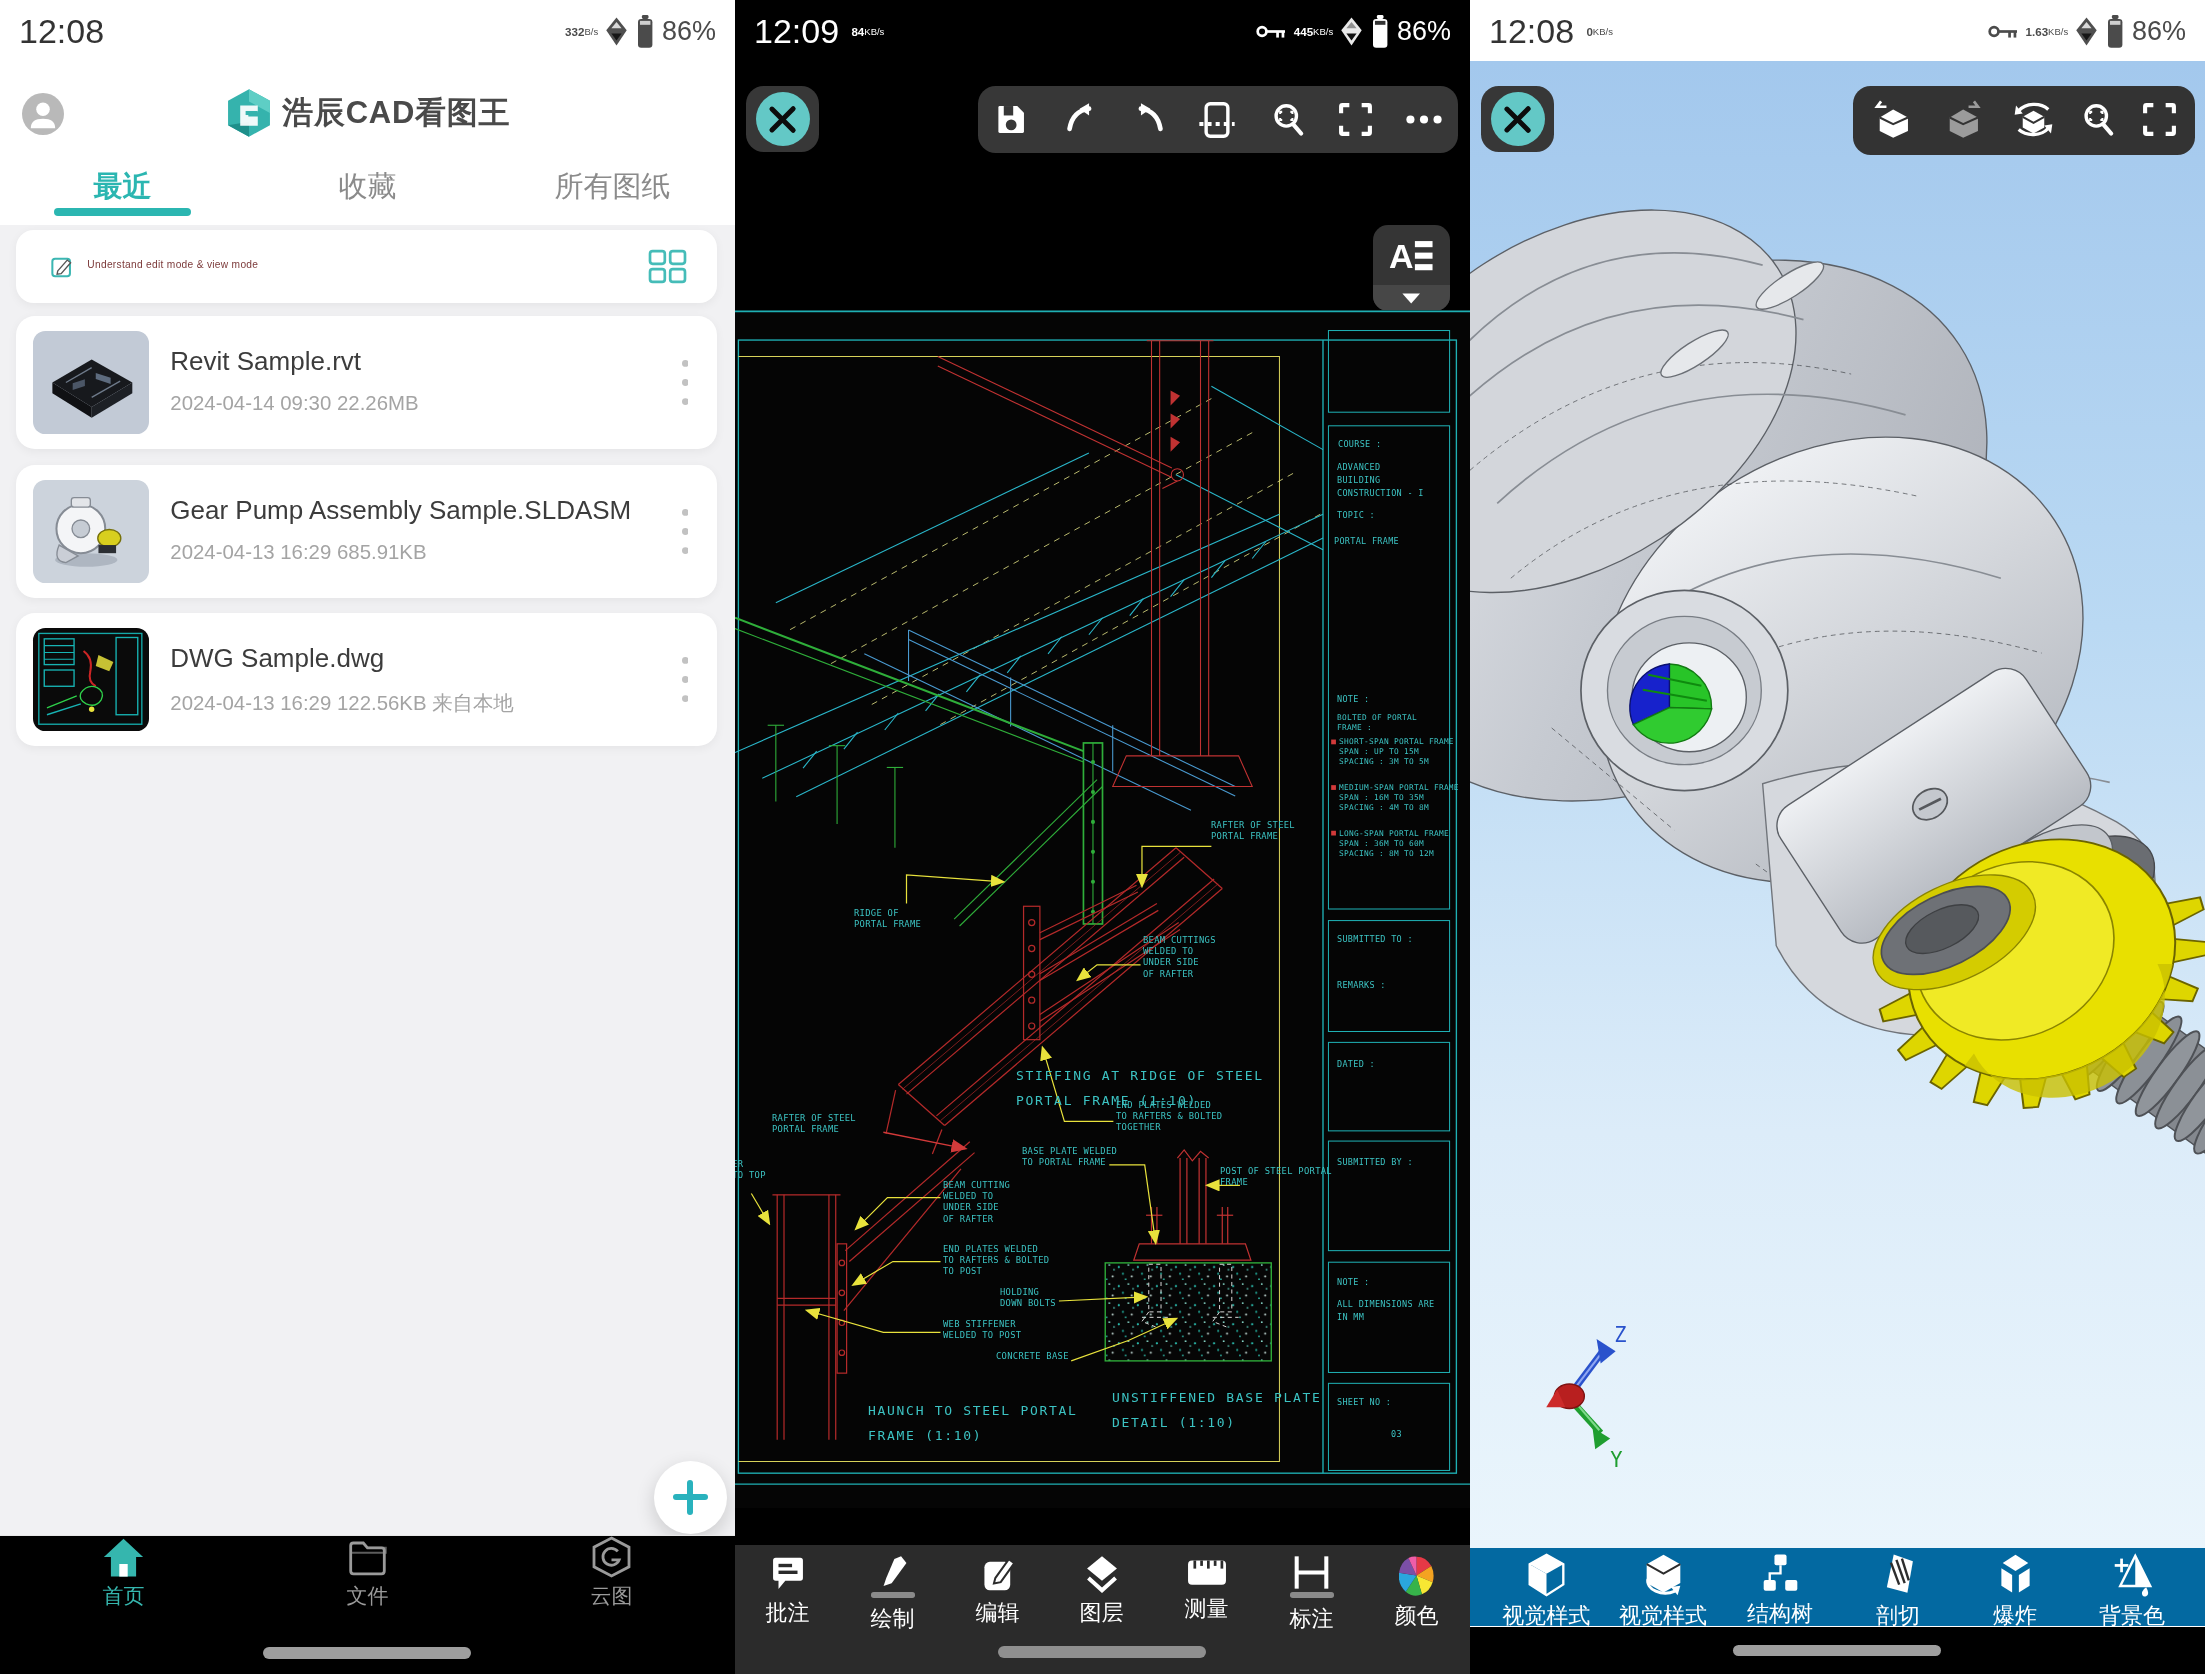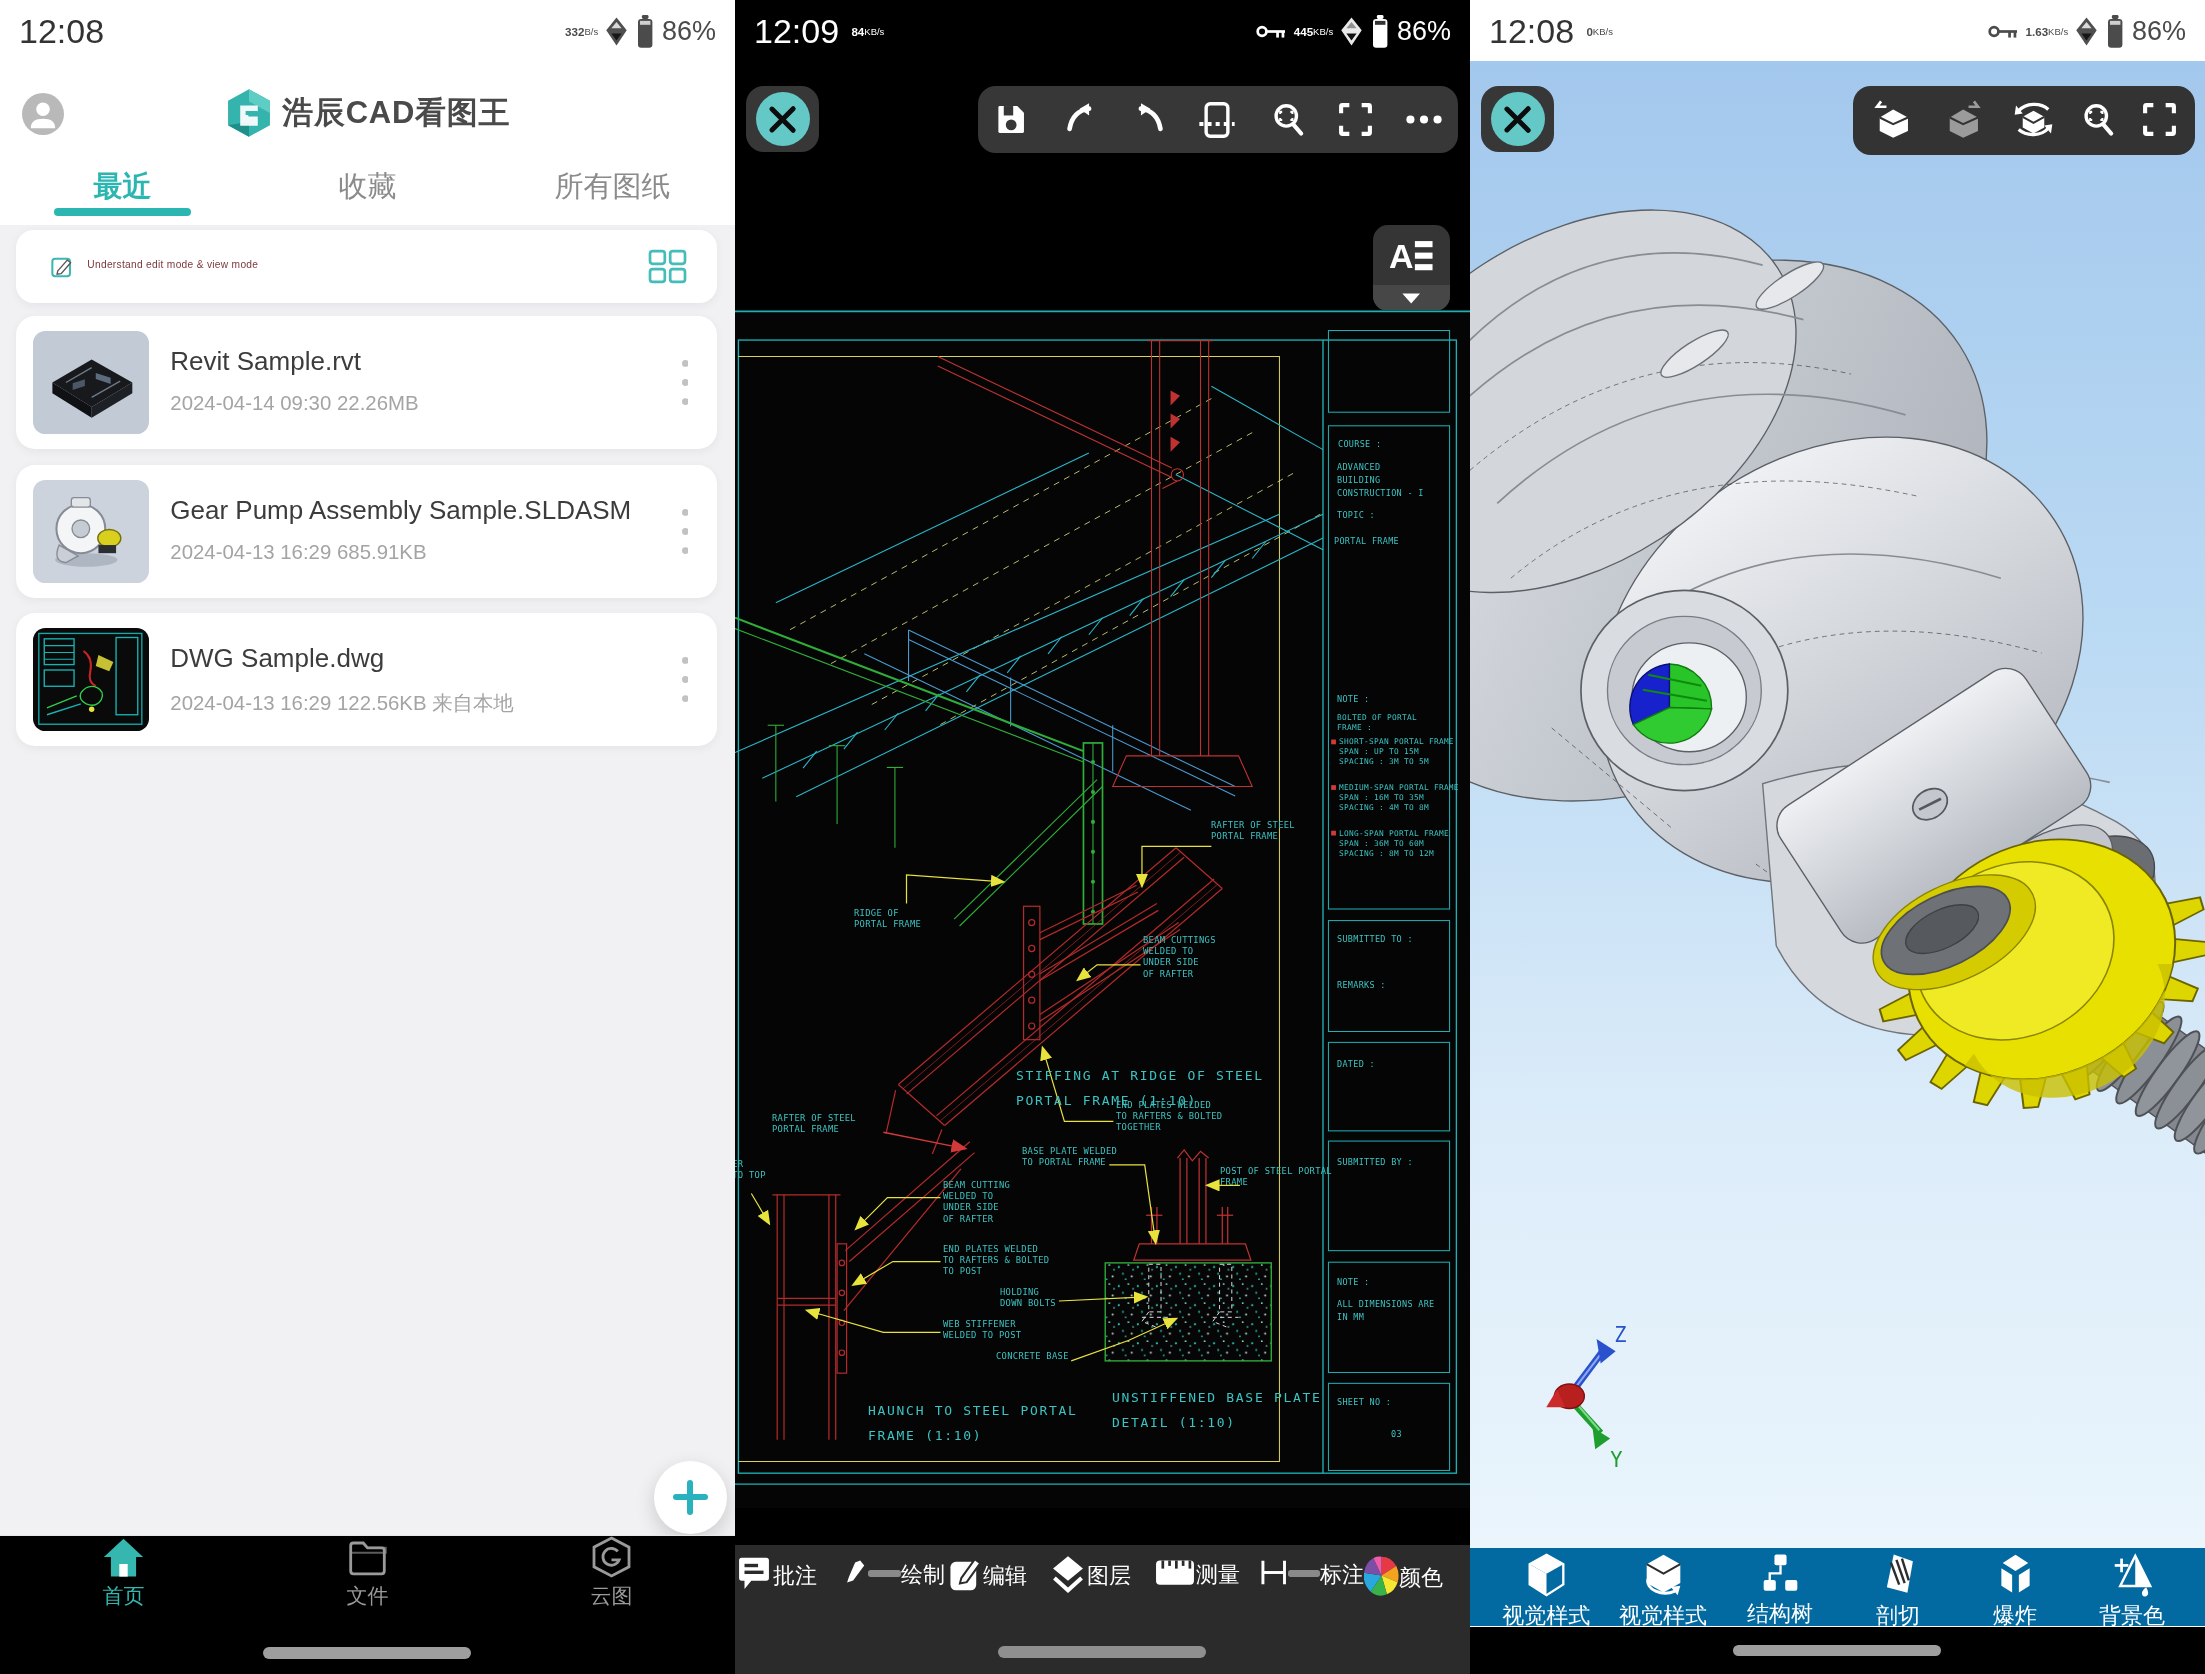--- a/index.html
+++ b/index.html
@@ -49,21 +49,21 @@
   .r-toolbar{position:absolute;left:383px;top:86px;width:342px;height:69px;border-radius:17.7px;background:#333;}
   .tb-ic{position:absolute;top:0;height:67px;display:flex;align-items:center;justify-content:center;width:63px;}
   .a-btn{position:absolute;left:638px;top:225px;width:77px;height:86px;border-radius:15px;background:#353535;overflow:hidden;}
   .a-btn .bot{position:absolute;left:0;top:60px;width:77px;height:26px;background:#474747;display:flex;align-items:center;justify-content:center;}
   .drawing{position:absolute;left:0;top:310px;width:735px;height:1198px;overflow:hidden;background:#050505;}
   .cad-label{position:absolute;font-family:"DejaVu Sans Mono",monospace;font-size:8.8px;line-height:11.2px;color:#3cc3c3;white-space:pre-line;letter-spacing:0.3px;}
   .cad-cap{position:absolute;font-family:"DejaVu Sans Mono",monospace;font-size:13px;line-height:25px;color:#3cc3c3;white-space:pre-line;letter-spacing:1.7px;}
   .tb-txt{position:absolute;font-family:"DejaVu Sans Mono",monospace;font-size:8.5px;line-height:13px;color:#3cc3c3;white-space:pre-line;letter-spacing:0.3px;}
   .tb-small{font-size:7.8px;line-height:10px;}
   .dark-toolbar{position:absolute;left:0;top:1545px;width:735px;height:129px;background:#2b2b2b;}
-  .dtb-item{position:absolute;top:9.5px;width:105px;display:flex;align-items:center;}
+  .dtb-item{position:absolute;top:9.5px;width:105px;display:flex;flex-direction:column;align-items:center;}
   .dtb-item .lbl{margin-top:5.4px;font-size:22px;color:#fff;white-space:nowrap;}
   .under{width:44px;height:6.1px;border-radius:2.7px;background:#8a8a8a;margin-top:2.7px;}
   
   #panel-right{left:1470px;background:#fff;}
   .viewport{position:absolute;left:0;top:61px;width:735px;height:1487px;background:linear-gradient(180deg,#a3c8ed 0%,#bad9f3 38%,#dcecf9 72%,#eaf5fc 100%);overflow:hidden;}
   .r-dark-toolbar{position:absolute;left:0;top:1548px;width:735px;height:78px;background:#0369a1;}
   .r-gesture{position:absolute;left:0;top:1627px;width:735px;height:48px;background:#000;}
   .rtb-item{position:absolute;top:5.4px;width:120px;display:flex;flex-direction:column;align-items:center;}
   .rtb-item .lbl{margin-top:4.1px;font-size:22px;color:#fff;white-space:nowrap;}
 </style>

